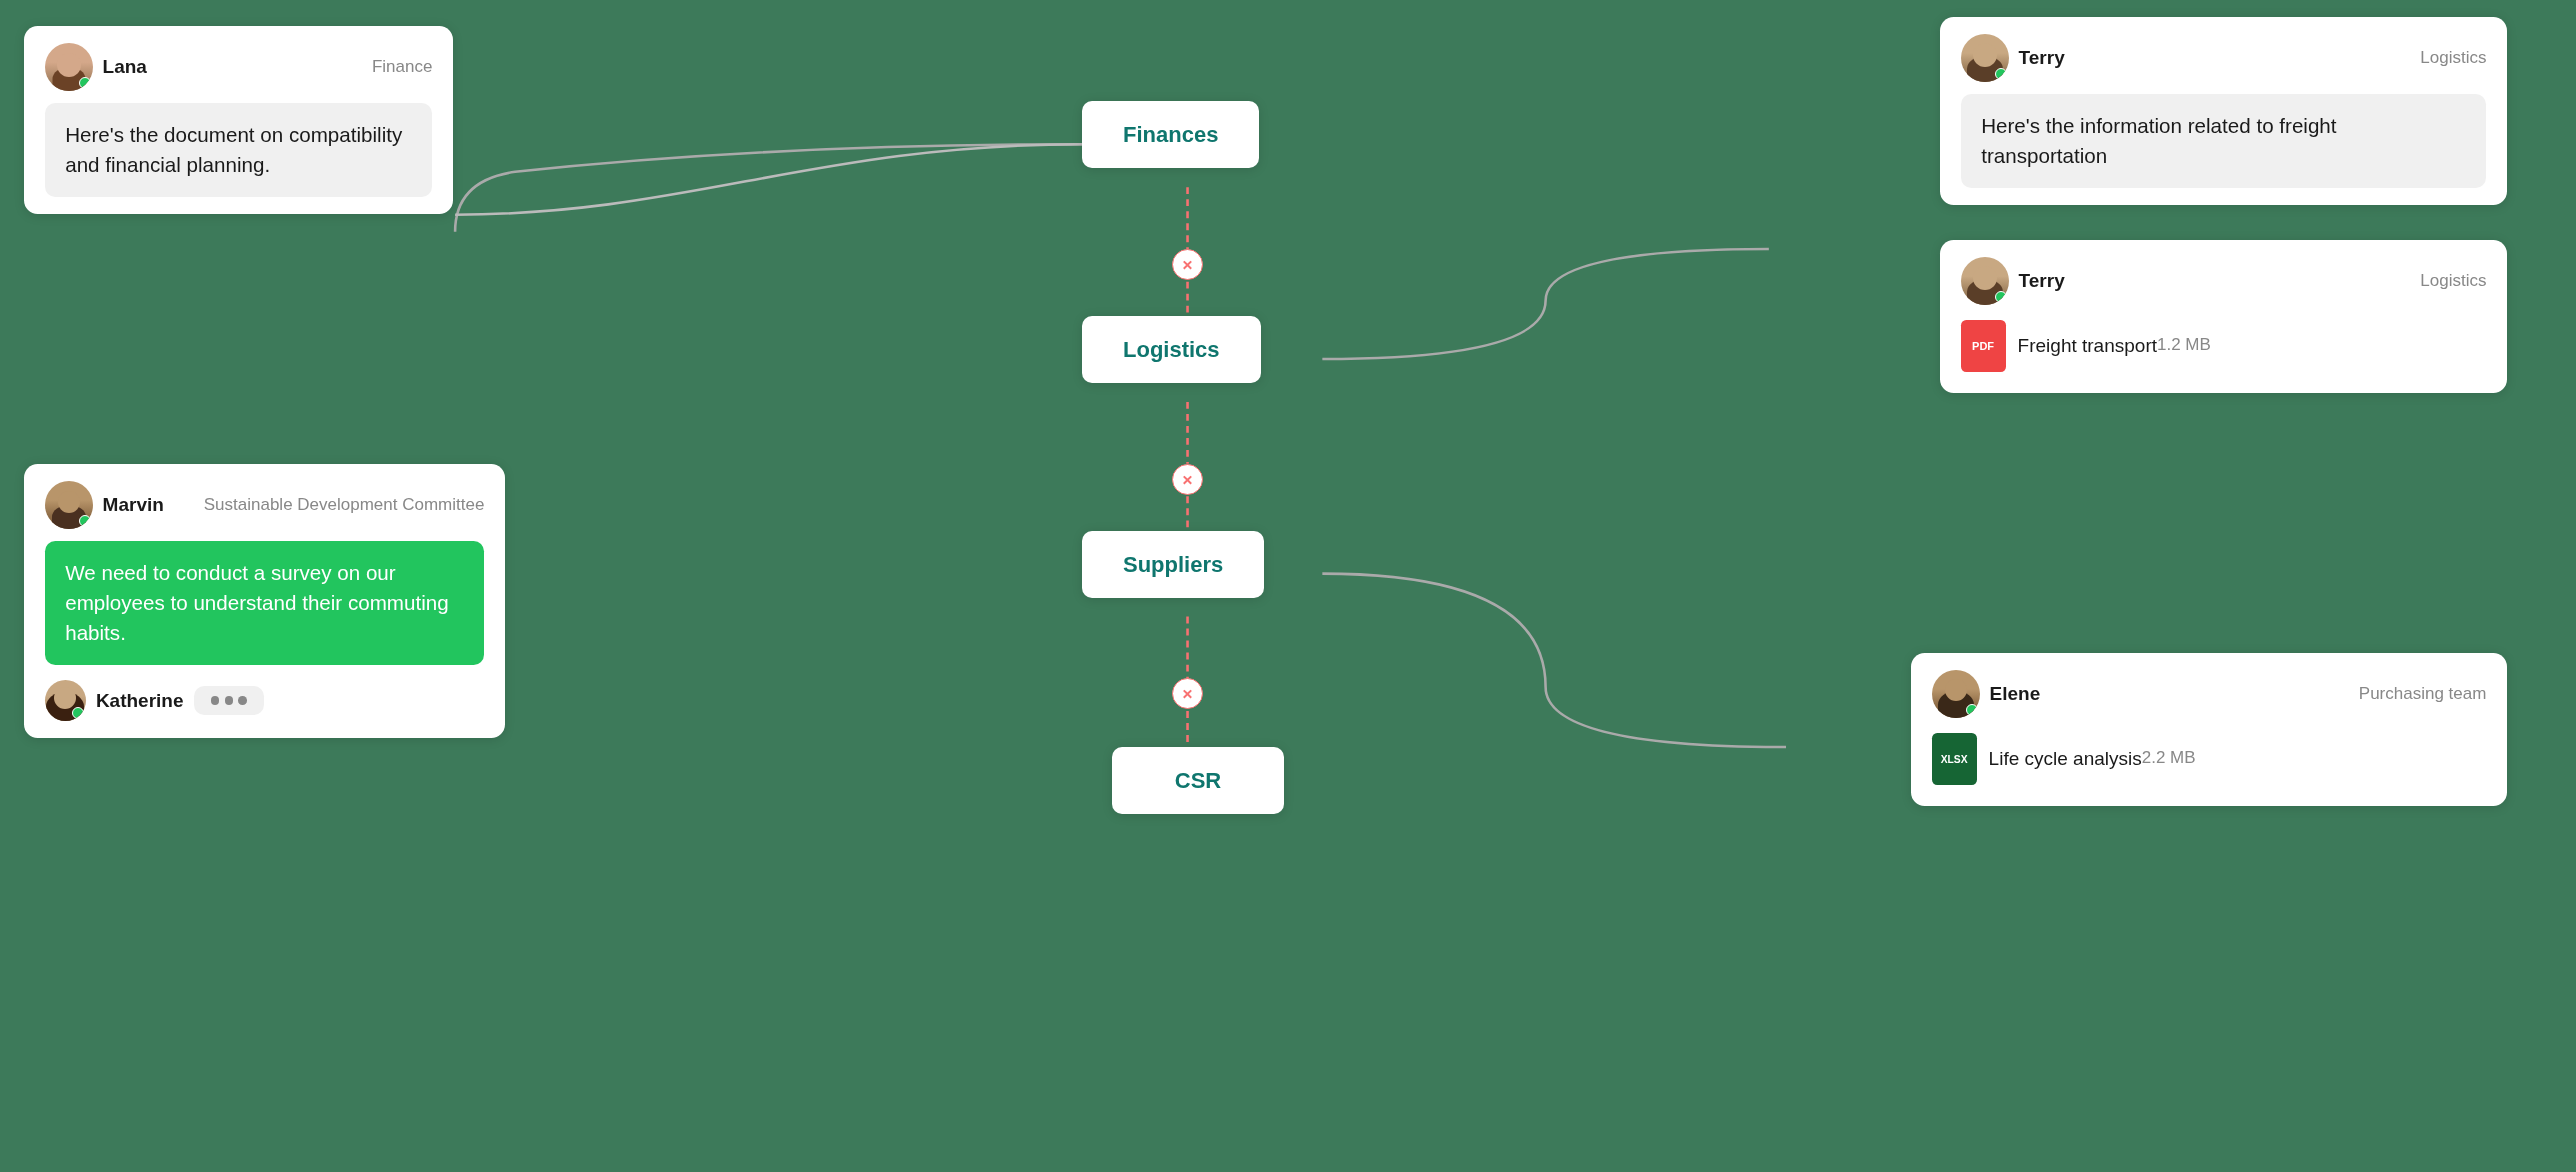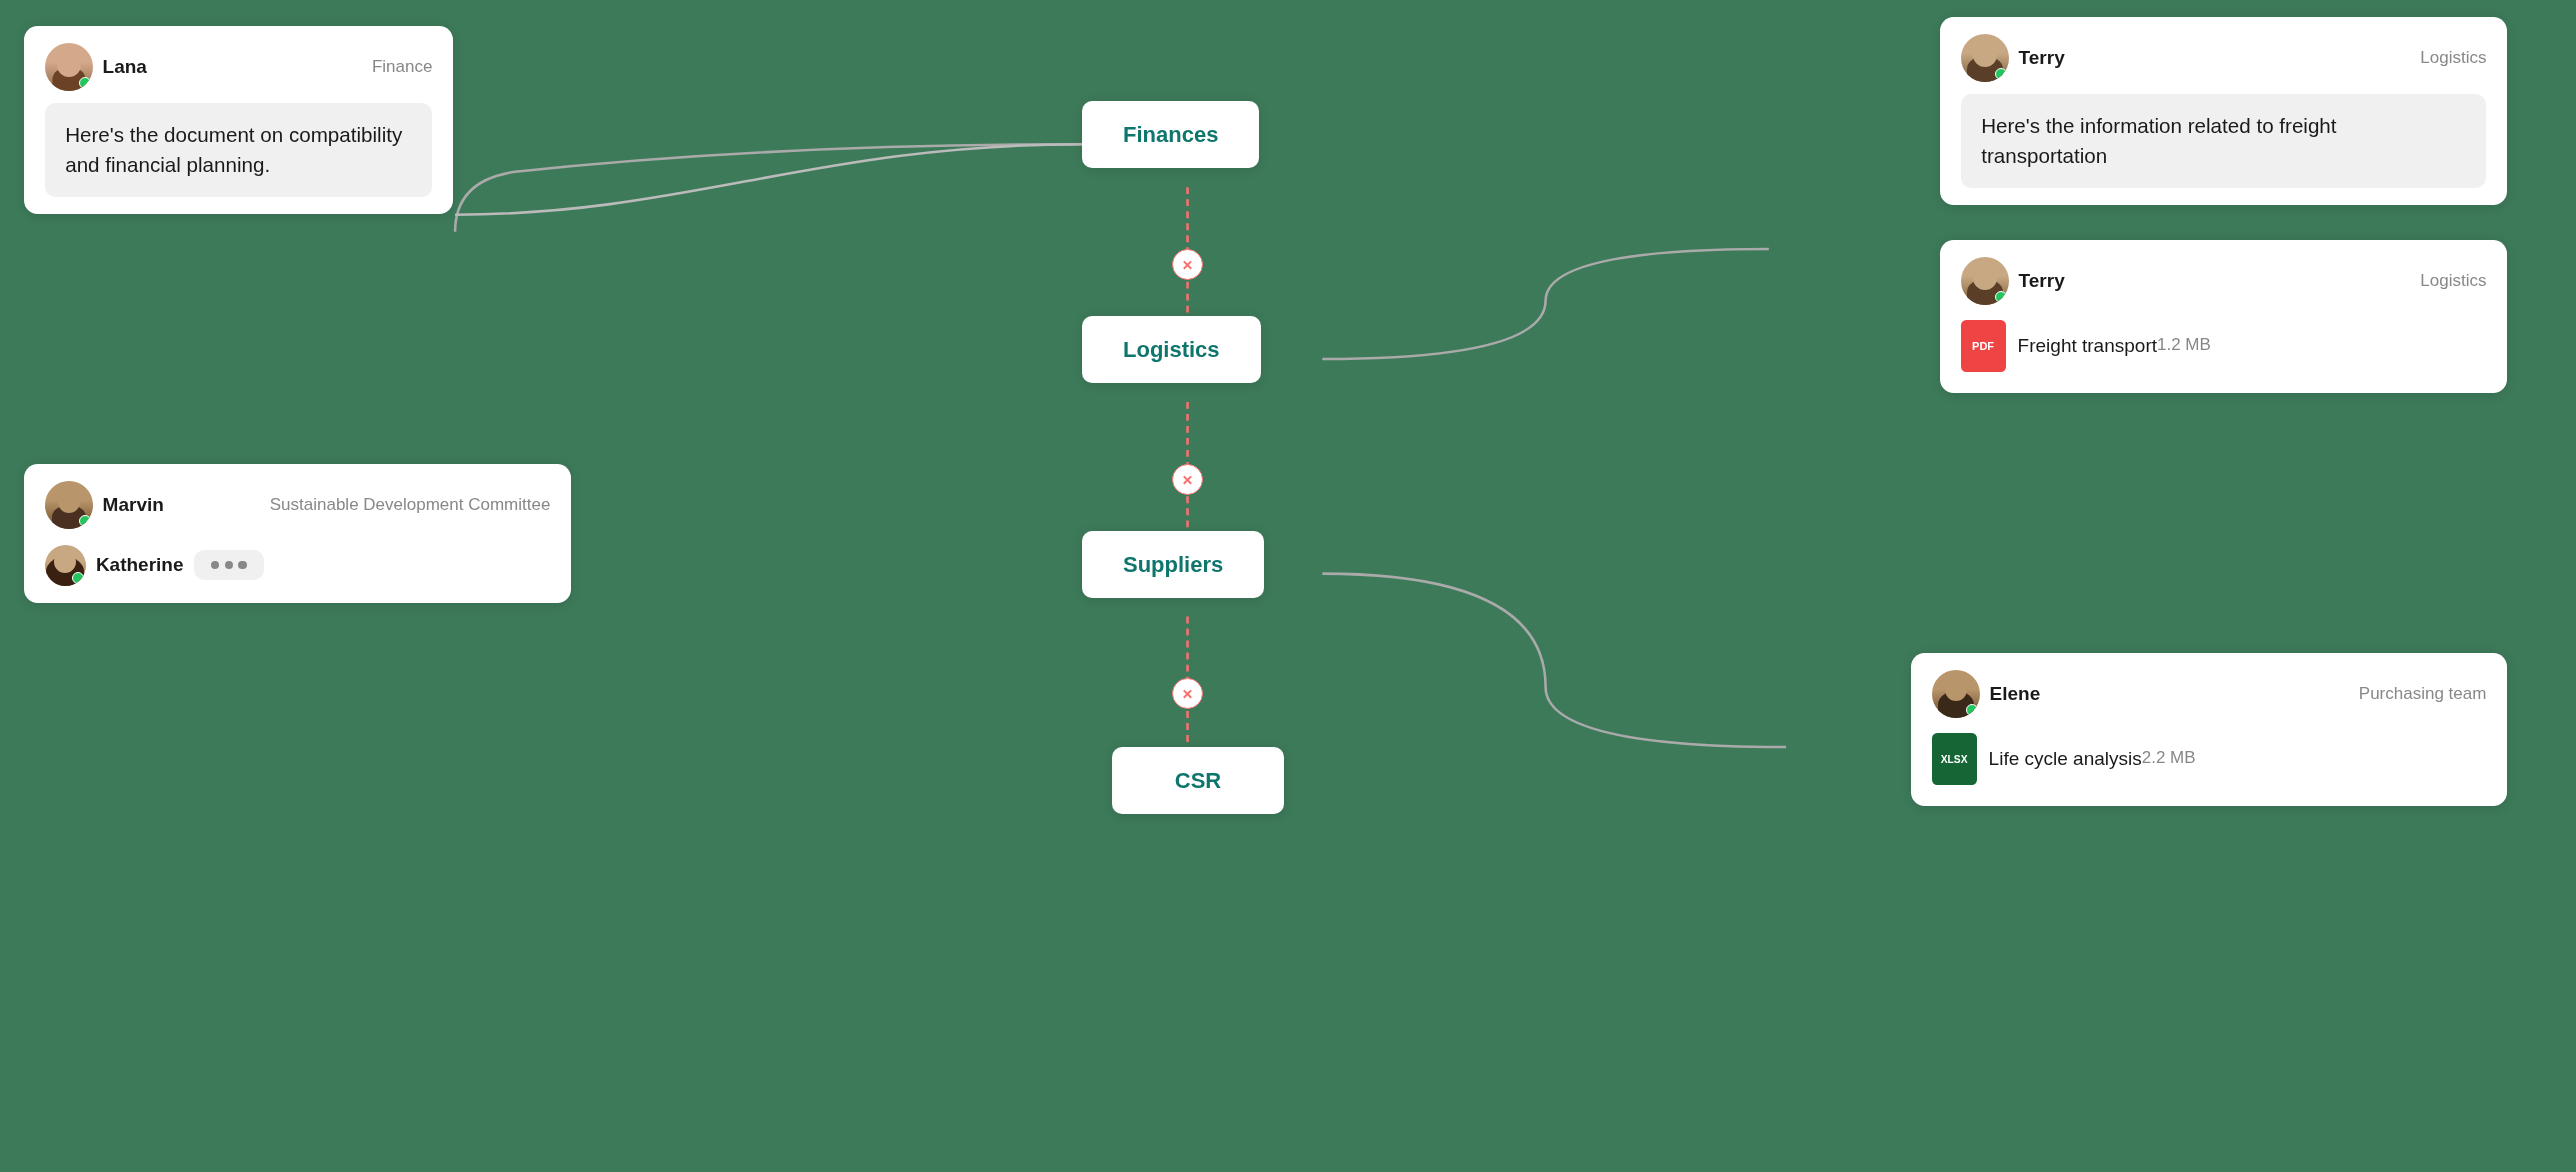--- a/index.html
+++ b/index.html
@@ -327,21 +327,21 @@
 
     .card-terry-file {
       top: 240px;
       right: 69px;
       width: 567px;
     }
 
     .card-marvin {
       top: 464px;
       left: 24px;
-      width: 547px;
+      width: 481px;
     }
 
     .card-elene {
       top: 653px;
       right: 69px;
       width: 596px;
     }
 
     
     .node-finances {
@@ -468,20 +468,21 @@
 <div class="card card-marvin">
   <div class="header-spread">
     <div class="header-left">
       <div class="avatar avatar-marvin">
         <div class="online-dot"></div>
       </div>
       <span class="user-name">Marvin</span>
     </div>
     <span class="user-dept">Sustainable Development Committee</span>
   </div>
+  <div class="message-bubble bubble-green">We need to conduct a survey on our employees to understand their commuting habits.</div>
 
   <div style="display:flex; align-items:center; margin-top:15.5px; gap:10.3px;">
     <div class="avatar avatar-katherine" style="width:41px;height:41px;">
       <div class="online-dot"></div>
     </div>
     <span class="user-name" style="font-size:19px;">Katherine</span>
     <div class="typing-indicator">
       <div class="typing-dot"></div>
       <div class="typing-dot"></div>
       <div class="typing-dot"></div>

